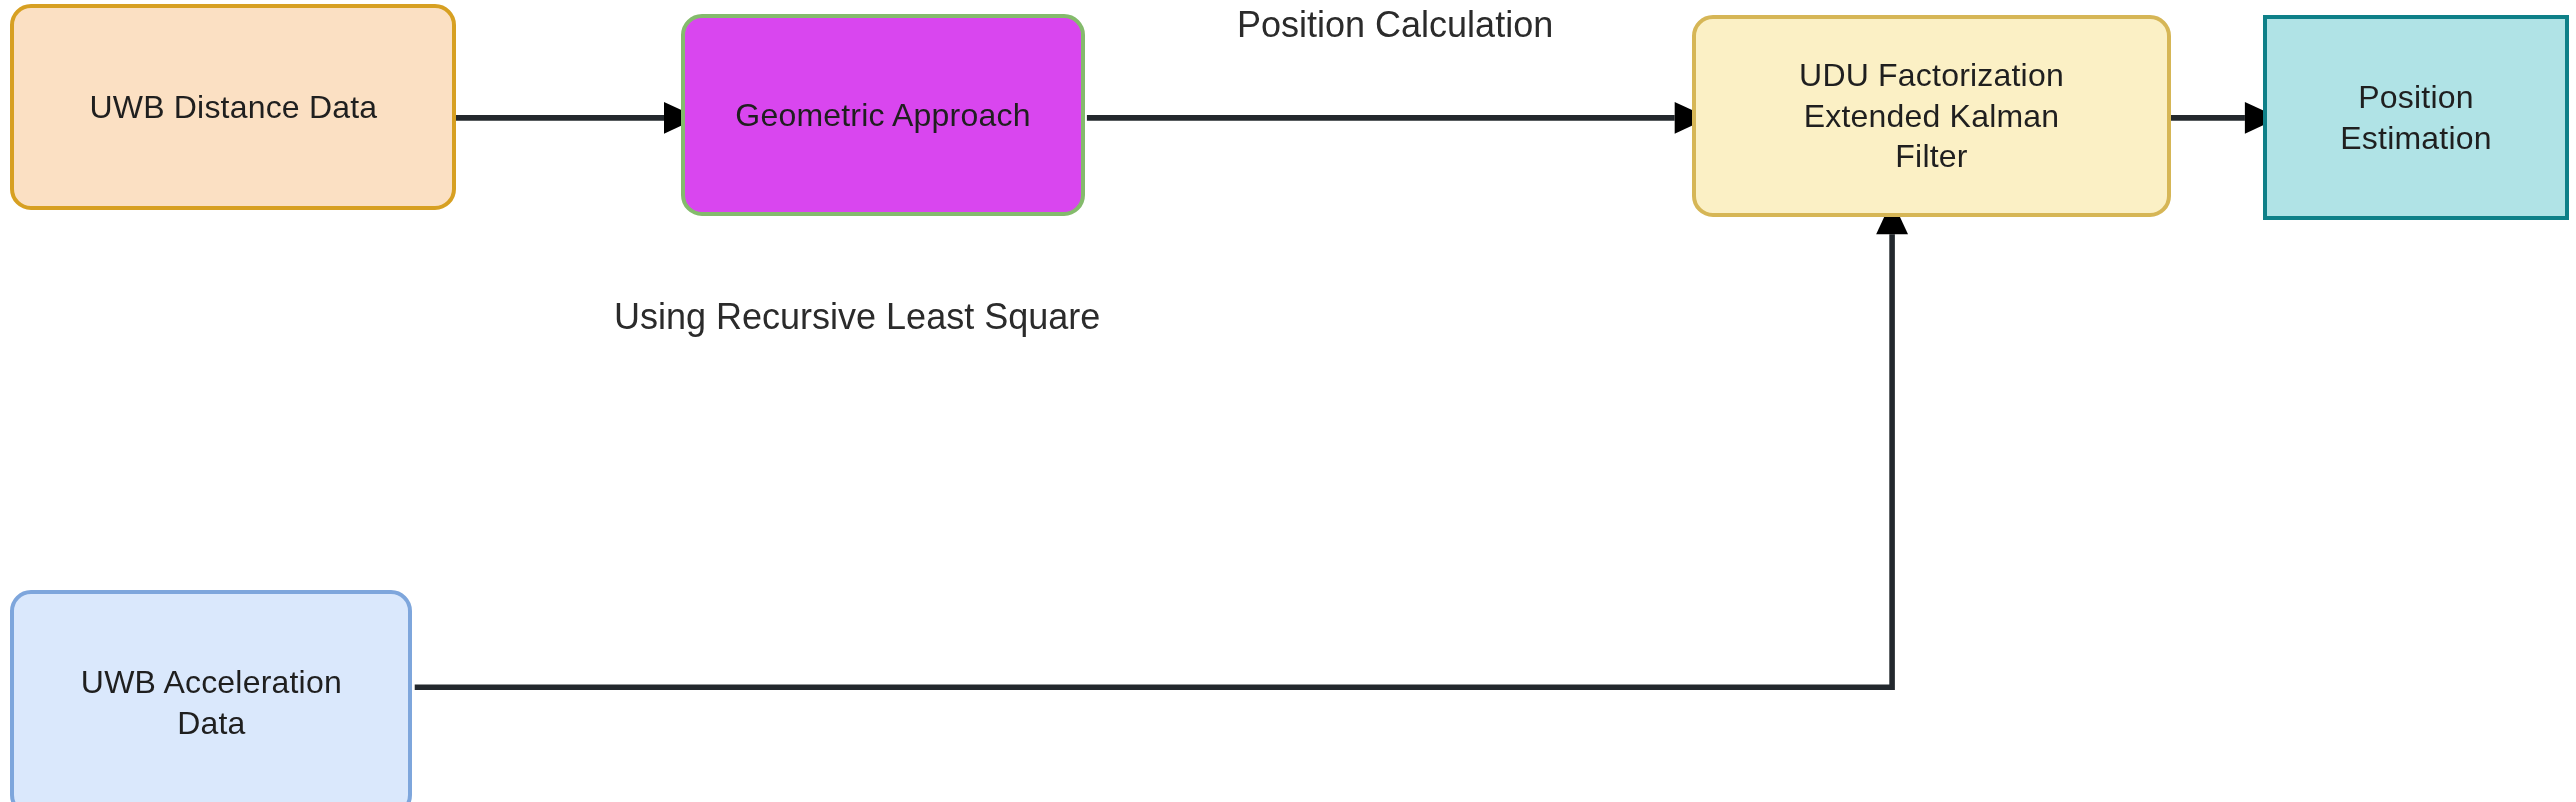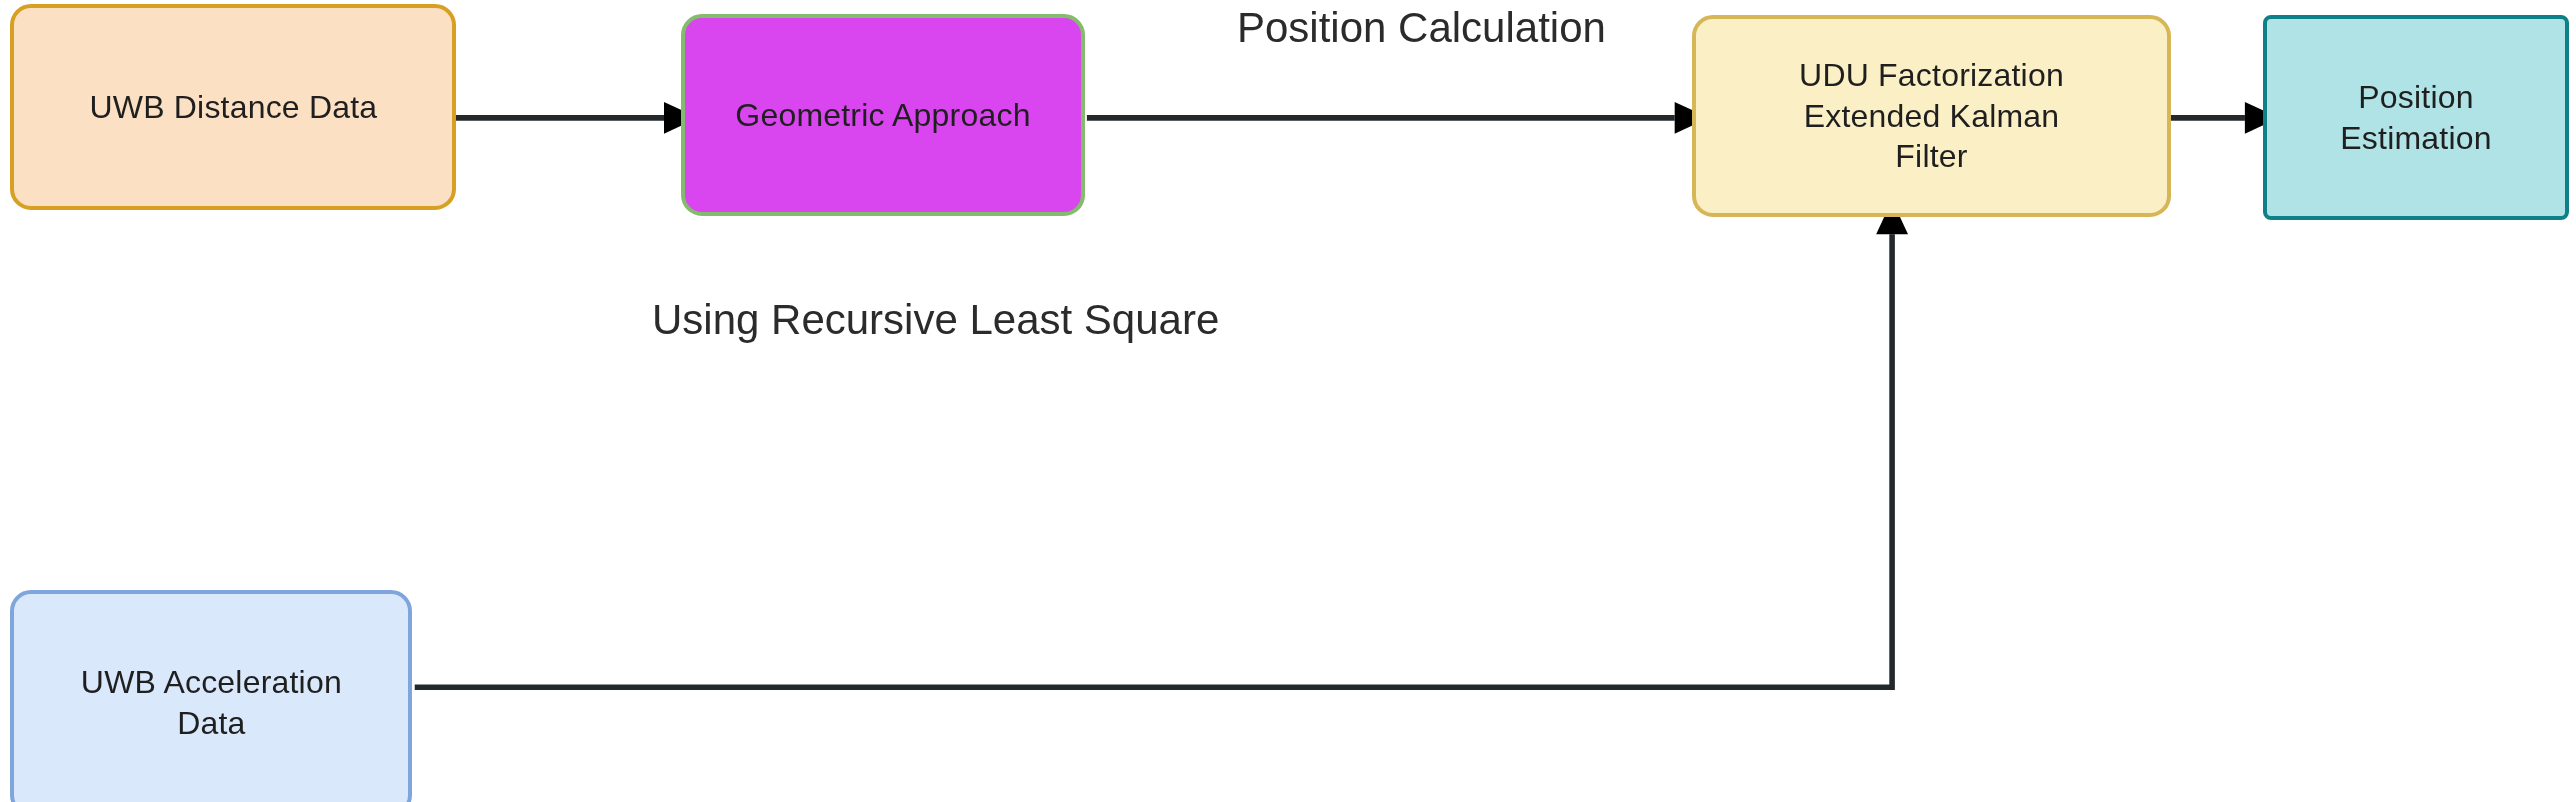--- a/index.html
+++ b/index.html
@@ -25,33 +25,33 @@
     justify-content: center;
     text-align: center;
     color: #1f1f1f;
     font-size: 32px;
     line-height: 1.28;
     letter-spacing: 0.2px;
     padding: 4.8px 11px;
     white-space: pre-line;
   }
   .node.rounded { border-radius: 21px; }
-  .node.sharp   { border-radius: 8px; }
+  .node.sharp   { border-radius: 0; }
 
   
   .skin-orange { background: #fbe0c3; border: 4px solid #d7a022; }
   .skin-green  { background: #d946ef; border: 4px solid #84bb6c; }
   .skin-yellow { background: #fbf0c5; border: 4px solid #d6b656; }
   .skin-teal   { background: #b0e3e6; border: 4px solid #0e8088; }
   .skin-blue   { background: #dae8fc; border: 4px solid #7ea6dc; }
 
   .edge-label {
     position: absolute;
     color: #2b2b2b;
-    font-size: 42px;
+    font-size: 36px;
     line-height: 1.2;
     white-space: nowrap;
   }
 
   svg.edges {
     position: absolute;
     left: 0;
     top: 0;
     width: 2576px;
     height: 802px;
@@ -102,16 +102,16 @@
 Filter</div>
 
   <div class="node sharp skin-teal" style="left:2263px; top:15px; width:306px; height:205px;">Position
 Estimation</div>
 
   <div class="node rounded skin-blue" style="left:10.4px; top:590px; width:402px; height:226px;">UWB Acceleration
 Data</div>
 
   <div class="edge-label" style="left:1237px; top:3.2px;">Position Calculation</div>
 
-  <div class="edge-label" style="left:614px; top:295px;margin-left:38px;">Using Recursive Least Square</div>
+  <div class="edge-label" style="left:614px; top:295px;">Using Recursive Least Square</div>
 
 </div>
 
 
 </body></html>

